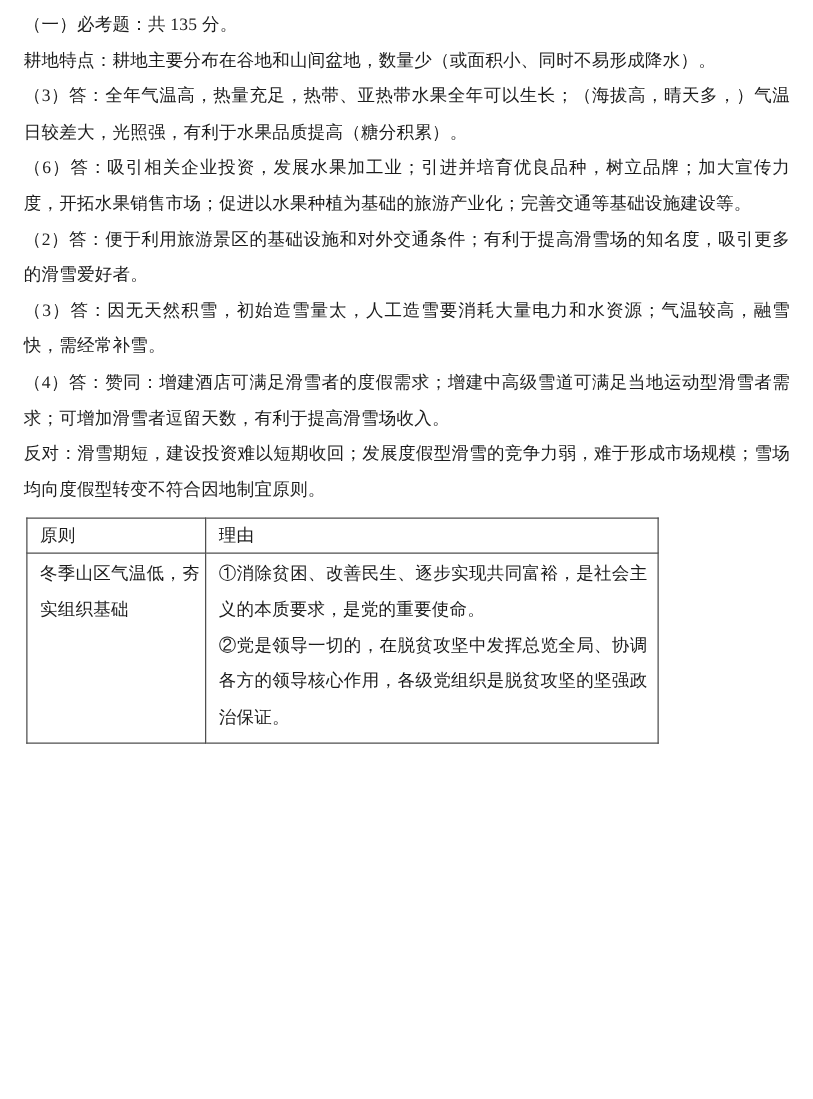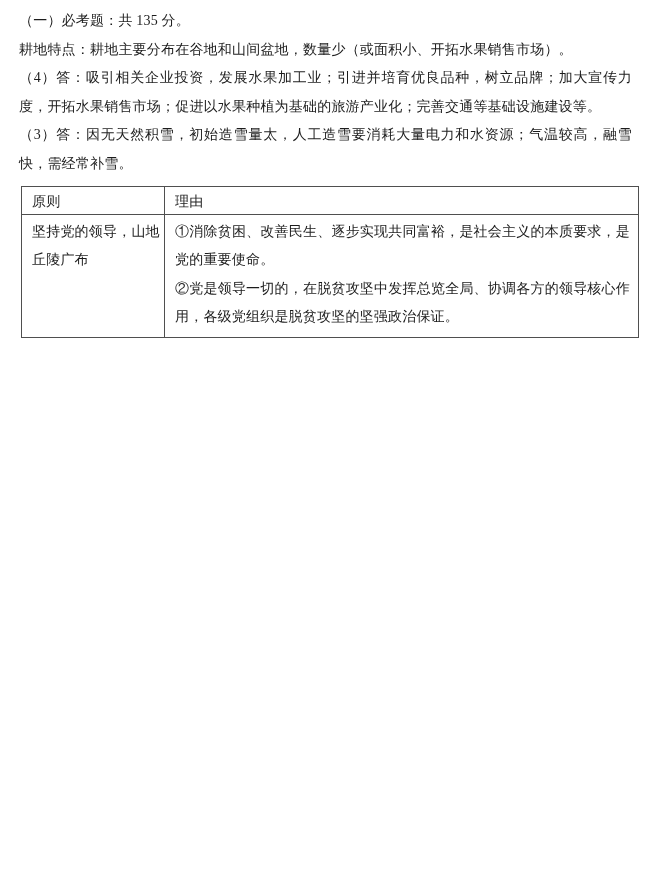--- a/index.html
+++ b/index.html
@@ -19,21 +19,21 @@
     font-size: 14px;
   }
   .para {
     line-height: 28.6px;
     text-align: justify;
     letter-spacing: 0.2px;
     word-break: break-all;
   }
   .answers-table {
     border-collapse: collapse;
-    width: 618px;
+    width: 506px;
     margin: 7px 0 0 2px;
     table-layout: fixed;
   }
   .answers-table td, .answers-table th {
     border: 1px solid #4f4f4f;
     vertical-align: top;
     font-weight: normal;
     font-size: 14px;
     text-align: left;
     letter-spacing: 0.2px;
@@ -57,32 +57,36 @@
     word-break: break-all;
     font-family: Liberation Mono, monospace;
   }
 </style>
 </head>
 <body>
 
 <div class="doc">
 
   <div class="para">（一）必考题：共 135 分。</div>
-  <div class="para">耕地特点：耕地主要分布在谷地和山间盆地，数量少（或面积小、开拓水果销售市场）。</div>
-  <div class="para">（4）答：吸引相关企业投资，发展水果加工业；引进并培育优良品种，树立品牌；加大宣传力度，开拓水果销售市场；促进以水果种植为基础的旅游产业化；完善交通等基础设施建设等。</div>
+  <div class="para">耕地特点：耕地主要分布在谷地和山间盆地，数量少（或面积小、同时不易形成降水）。</div>
+  <div class="para">（3）答：全年气温高，热量充足，热带、亚热带水果全年可以生长；（海拔高，晴天多，）气温日较差大，光照强，有利于水果品质提高（糖分积累）。</div>
+  <div class="para">（6）答：吸引相关企业投资，发展水果加工业；引进并培育优良品种，树立品牌；加大宣传力度，开拓水果销售市场；促进以水果种植为基础的旅游产业化；完善交通等基础设施建设等。</div>
+  <div class="para">（2）答：便于利用旅游景区的基础设施和对外交通条件；有利于提高滑雪场的知名度，吸引更多的滑雪爱好者。</div>
   <div class="para">（3）答：因无天然积雪，初始造雪量太，人工造雪要消耗大量电力和水资源；气温较高，融雪快，需经常补雪。</div>
+  <div class="para">（4）答：赞同：增建酒店可满足滑雪者的度假需求；增建中高级雪道可满足当地运动型滑雪者需求；可增加滑雪者逗留天数，有利于提高滑雪场收入。</div>
+  <div class="para">反对：滑雪期短，建设投资难以短期收回；发展度假型滑雪的竞争力弱，难于形成市场规模；雪场均向度假型转变不符合因地制宜原则。</div>
 
   <table class="answers-table">
     <tbody>
       <tr>
         <th class="col-principle">原则</th>
         <th class="col-reason">理由</th>
       </tr>
       <tr>
-        <td class="col-principle">坚持党的领导，山地丘陵广布</td>
+        <td class="col-principle">冬季山区气温低，夯实组织基础</td>
         <td class="col-reason">
           <div class="reason-item">①消除贫困、改善民生、逐步实现共同富裕，是社会主义的本质要求，是党的重要使命。</div>
           <div class="reason-item">②党是领导一切的，在脱贫攻坚中发挥总览全局、协调各方的领导核心作用，各级党组织是脱贫攻坚的坚强政治保证。</div>
         </td>
       </tr>
     </tbody>
   </table>
 
 </div>
 

